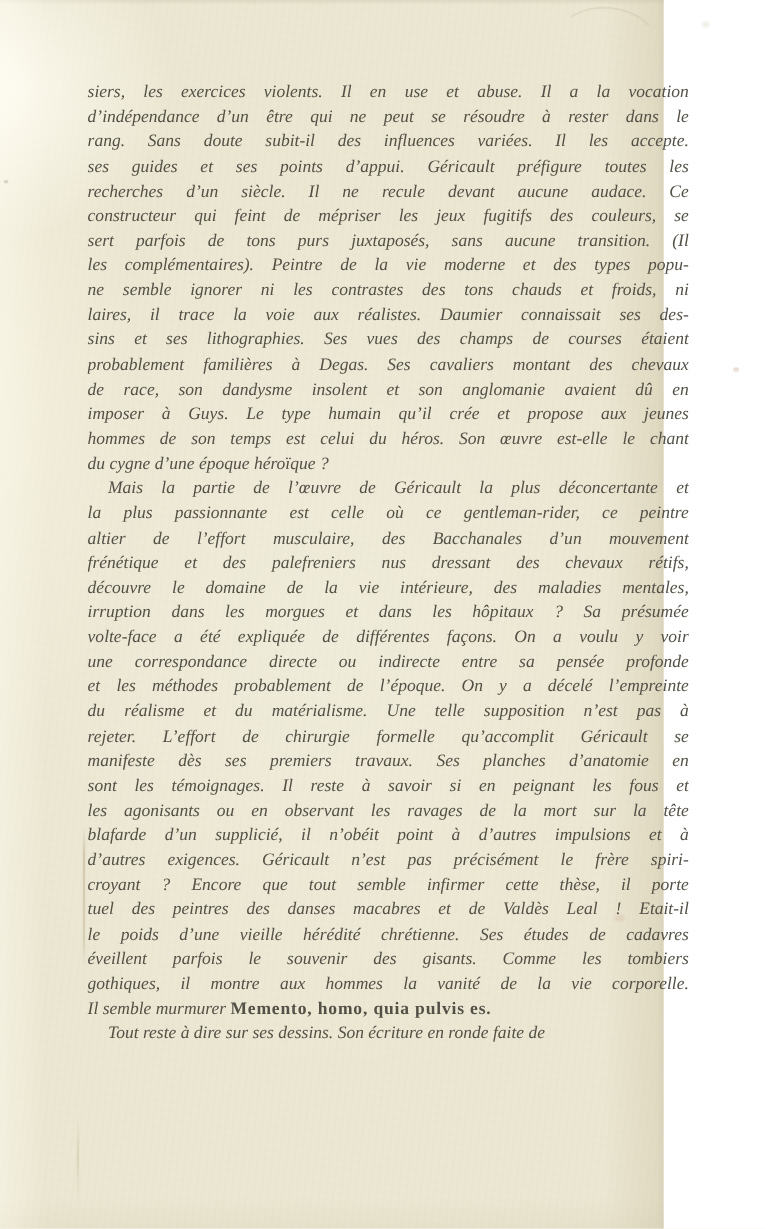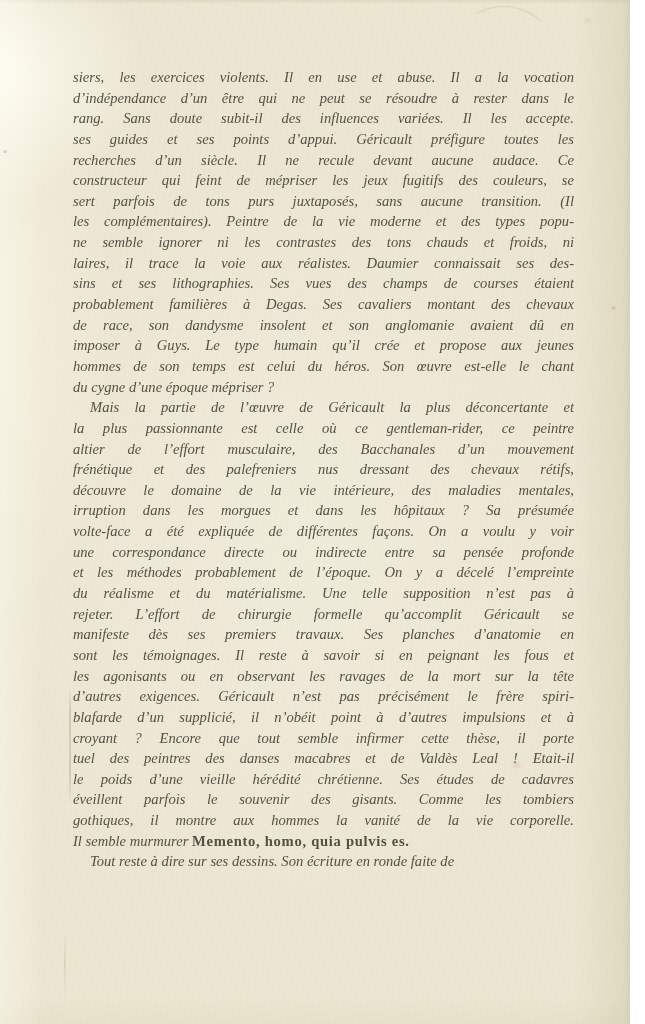--- a/index.html
+++ b/index.html
@@ -5,21 +5,21 @@
   html, body {
     margin: 0;
     padding: 0;
     width: 645px;
     height: 1024px;
     overflow: hidden;
     font-family: "Liberation Serif", "DejaVu Serif", serif;
   }
   .page {
     position: relative;
-    width: 630px;
+    width: 553px;
     height: 1024px;
     background-color: #ebe6d1;
     background-image:
       radial-gradient(ellipse 250px 210px at -2% 7%, rgba(255,253,243,0.95), rgba(255,253,243,0) 62%),
       radial-gradient(ellipse 160px 420px at 0% 32%, rgba(251,247,231,0.55), rgba(251,247,231,0) 72%),
       linear-gradient(90deg, rgba(255,252,240,0.45) 0%, rgba(255,252,240,0) 7%),
       linear-gradient(90deg, rgba(0,0,0,0) 91%, rgba(198,189,159,0.30) 99%, rgba(190,180,150,0.40) 100%),
       linear-gradient(180deg, rgba(190,182,155,0.30) 0px, rgba(190,182,155,0) 4px),
       linear-gradient(0deg, rgba(205,197,168,0.18) 0px, rgba(205,197,168,0) 26px),
       radial-gradient(ellipse 420px 520px at 48% 52%, rgba(255,255,248,0.22), rgba(255,255,248,0) 75%),
@@ -114,37 +114,37 @@
       <div class="line">constructeur qui feint de mépriser les jeux fugitifs des couleurs, se</div>
       <div class="line">sert parfois de tons purs juxtaposés, sans aucune transition. (Il</div>
       <div class="line">les complémentaires). Peintre de la vie moderne et des types popu-</div>
       <div class="line">ne semble ignorer ni les contrastes des tons chauds et froids, ni</div>
       <div class="line">laires, il trace la voie aux réalistes. Daumier connaissait ses des-</div>
       <div class="line">sins et ses lithographies. Ses vues des champs de courses étaient</div>
       <div class="line">probablement familières à Degas. Ses cavaliers montant des chevaux</div>
       <div class="line">de race, son dandysme insolent et son anglomanie avaient dû en</div>
       <div class="line">imposer à Guys. Le type humain qu’il crée et propose aux jeunes</div>
       <div class="line">hommes de son temps est celui du héros. Son œuvre est-elle le chant</div>
-      <div class="line last">du cygne d’une époque mépriser ?</div>
+      <div class="line last">du cygne d’une époque héroïque ?</div>
       <div class="line indent">Mais la partie de l’œuvre de Géricault la plus déconcertante et</div>
       <div class="line">la plus passionnante est celle où ce gentleman-rider, ce peintre</div>
       <div class="line">altier de l’effort musculaire, des Bacchanales d’un mouvement</div>
       <div class="line">frénétique et des palefreniers nus dressant des chevaux rétifs,</div>
       <div class="line">découvre le domaine de la vie intérieure, des maladies mentales,</div>
       <div class="line">irruption dans les morgues et dans les hôpitaux ? Sa présumée</div>
       <div class="line">volte-face a été expliquée de différentes façons. On a voulu y voir</div>
       <div class="line">une correspondance directe ou indirecte entre sa pensée profonde</div>
       <div class="line">et les méthodes probablement de l’époque. On y a décelé l’empreinte</div>
       <div class="line">du réalisme et du matérialisme. Une telle supposition n’est pas à</div>
       <div class="line">rejeter. L’effort de chirurgie formelle qu’accomplit Géricault se</div>
       <div class="line">manifeste dès ses premiers travaux. Ses planches d’anatomie en</div>
       <div class="line">sont les témoignages. Il reste à savoir si en peignant les fous et</div>
       <div class="line">les agonisants ou en observant les ravages de la mort sur la tête</div>
+      <div class="line">blafarde d’un supplicié, il n’obéit point à d’autres impulsions et à</div>
       <div class="line">d’autres exigences. Géricault n’est pas précisément le frère spiri-</div>
-      <div class="line">blafarde d’un supplicié, il n’obéit point à d’autres impulsions et à</div>
       <div class="line">croyant ? Encore que tout semble infirmer cette thèse, il porte</div>
       <div class="line">tuel des peintres des danses macabres et de Valdès Leal ! Etait-il</div>
       <div class="line">le poids d’une vieille hérédité chrétienne. Ses études de cadavres</div>
       <div class="line">éveillent parfois le souvenir des gisants. Comme les tombiers</div>
       <div class="line">gothiques, il montre aux hommes la vanité de la vie corporelle.</div>
       <div class="line last"><span class="italic">Il semble murmurer </span><span class="roman">Memento, homo, quia pulvis es.</span></div>
       <div class="line last indent">Tout reste à dire sur ses dessins. Son écriture en ronde faite de</div>
     </div>
 </div>
 

